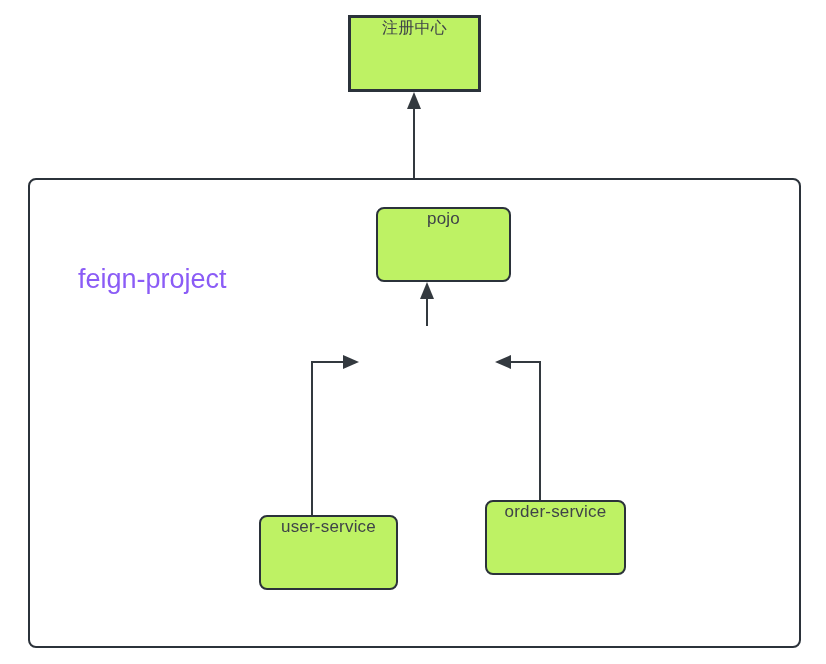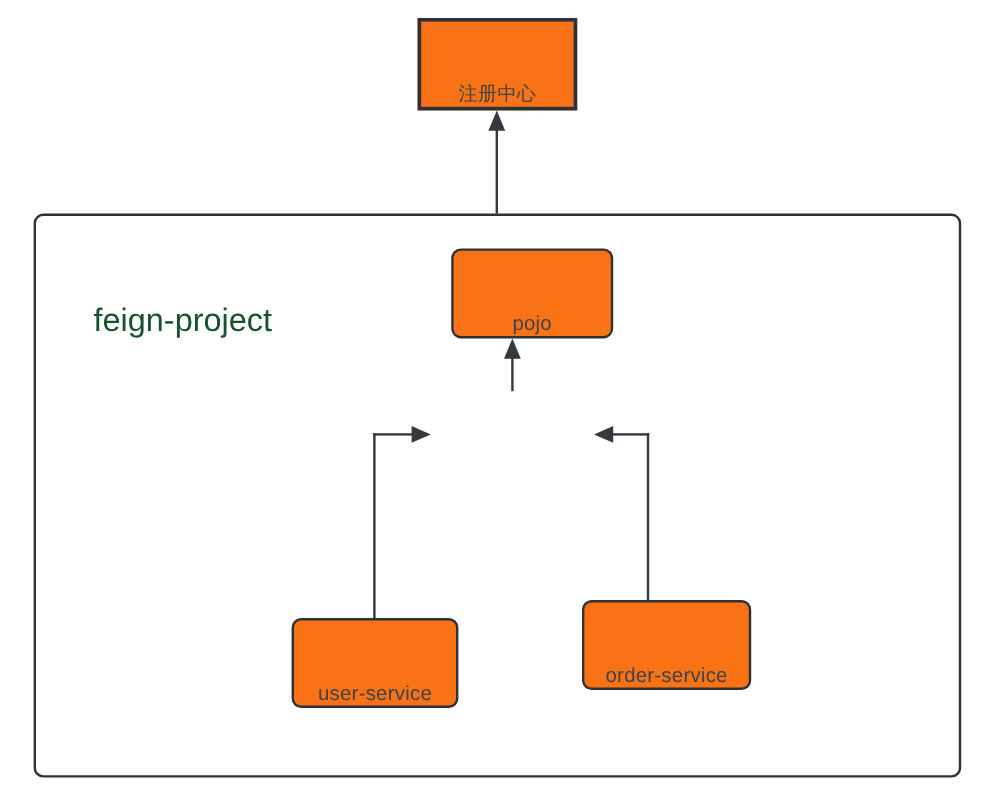--- a/index.html
+++ b/index.html
@@ -12,53 +12,53 @@
     width: 826px;
     height: 664px;
     background: #ffffff;
     font-family: "Liberation Sans", "DejaVu Sans", sans-serif;
     overflow: hidden;
   }
   
   .node {
     position: absolute;
     box-sizing: border-box;
-    background: #f97316;
+    background: #bef264;
     border: 2px solid #2b323a;
     display: flex;
-    align-items: flex-end;
+    align-items: flex-start;
     justify-content: center;
     color: #3f4348;
     font-size: 17px;
     letter-spacing: 0.2px;
   }
   .node.square { border-width: 3px; border-radius: 0; font-size: 16px; }
   .node.rounded { border-radius: 8px; margin-left: 16px; }
 
   #n-registry      { left: 348px; top: 15px;  width: 133px; height: 77px; }
   #n-pojo          { left: 360px; top: 207px; width: 135px; height: 75px; }
   #n-project-api   { left: 359px; top: 326px; width: 136px; height: 75px; }
-  #n-user-service  { left: 227px; top: 515px; width: 139px; height: 75px; }
+  #n-user-service  { left: 243px; top: 515px; width: 139px; height: 75px; }
   #n-order-service { left: 469px; top: 500px; width: 141px; height: 75px; }
 
   
   .container-box {
     position: absolute;
     left: 28px; top: 178px;
     width: 773px; height: 470px;
     box-sizing: border-box;
     border: 2.5px solid #2b323a;
     border-radius: 8px;
     background: transparent;
   }
   .container-label {
     position: absolute;
-    left: 78px; top: 252px;
+    left: 78px; top: 264px;
     font-size: 27px;
-    color: #14532d;
+    color: #8b5cf6;
     white-space: nowrap;
   }
 
   
   .line {
     position: absolute;
     background: #33393f;
   }
   .line.v { width: 2px; }
   .line.h { height: 2px; }

